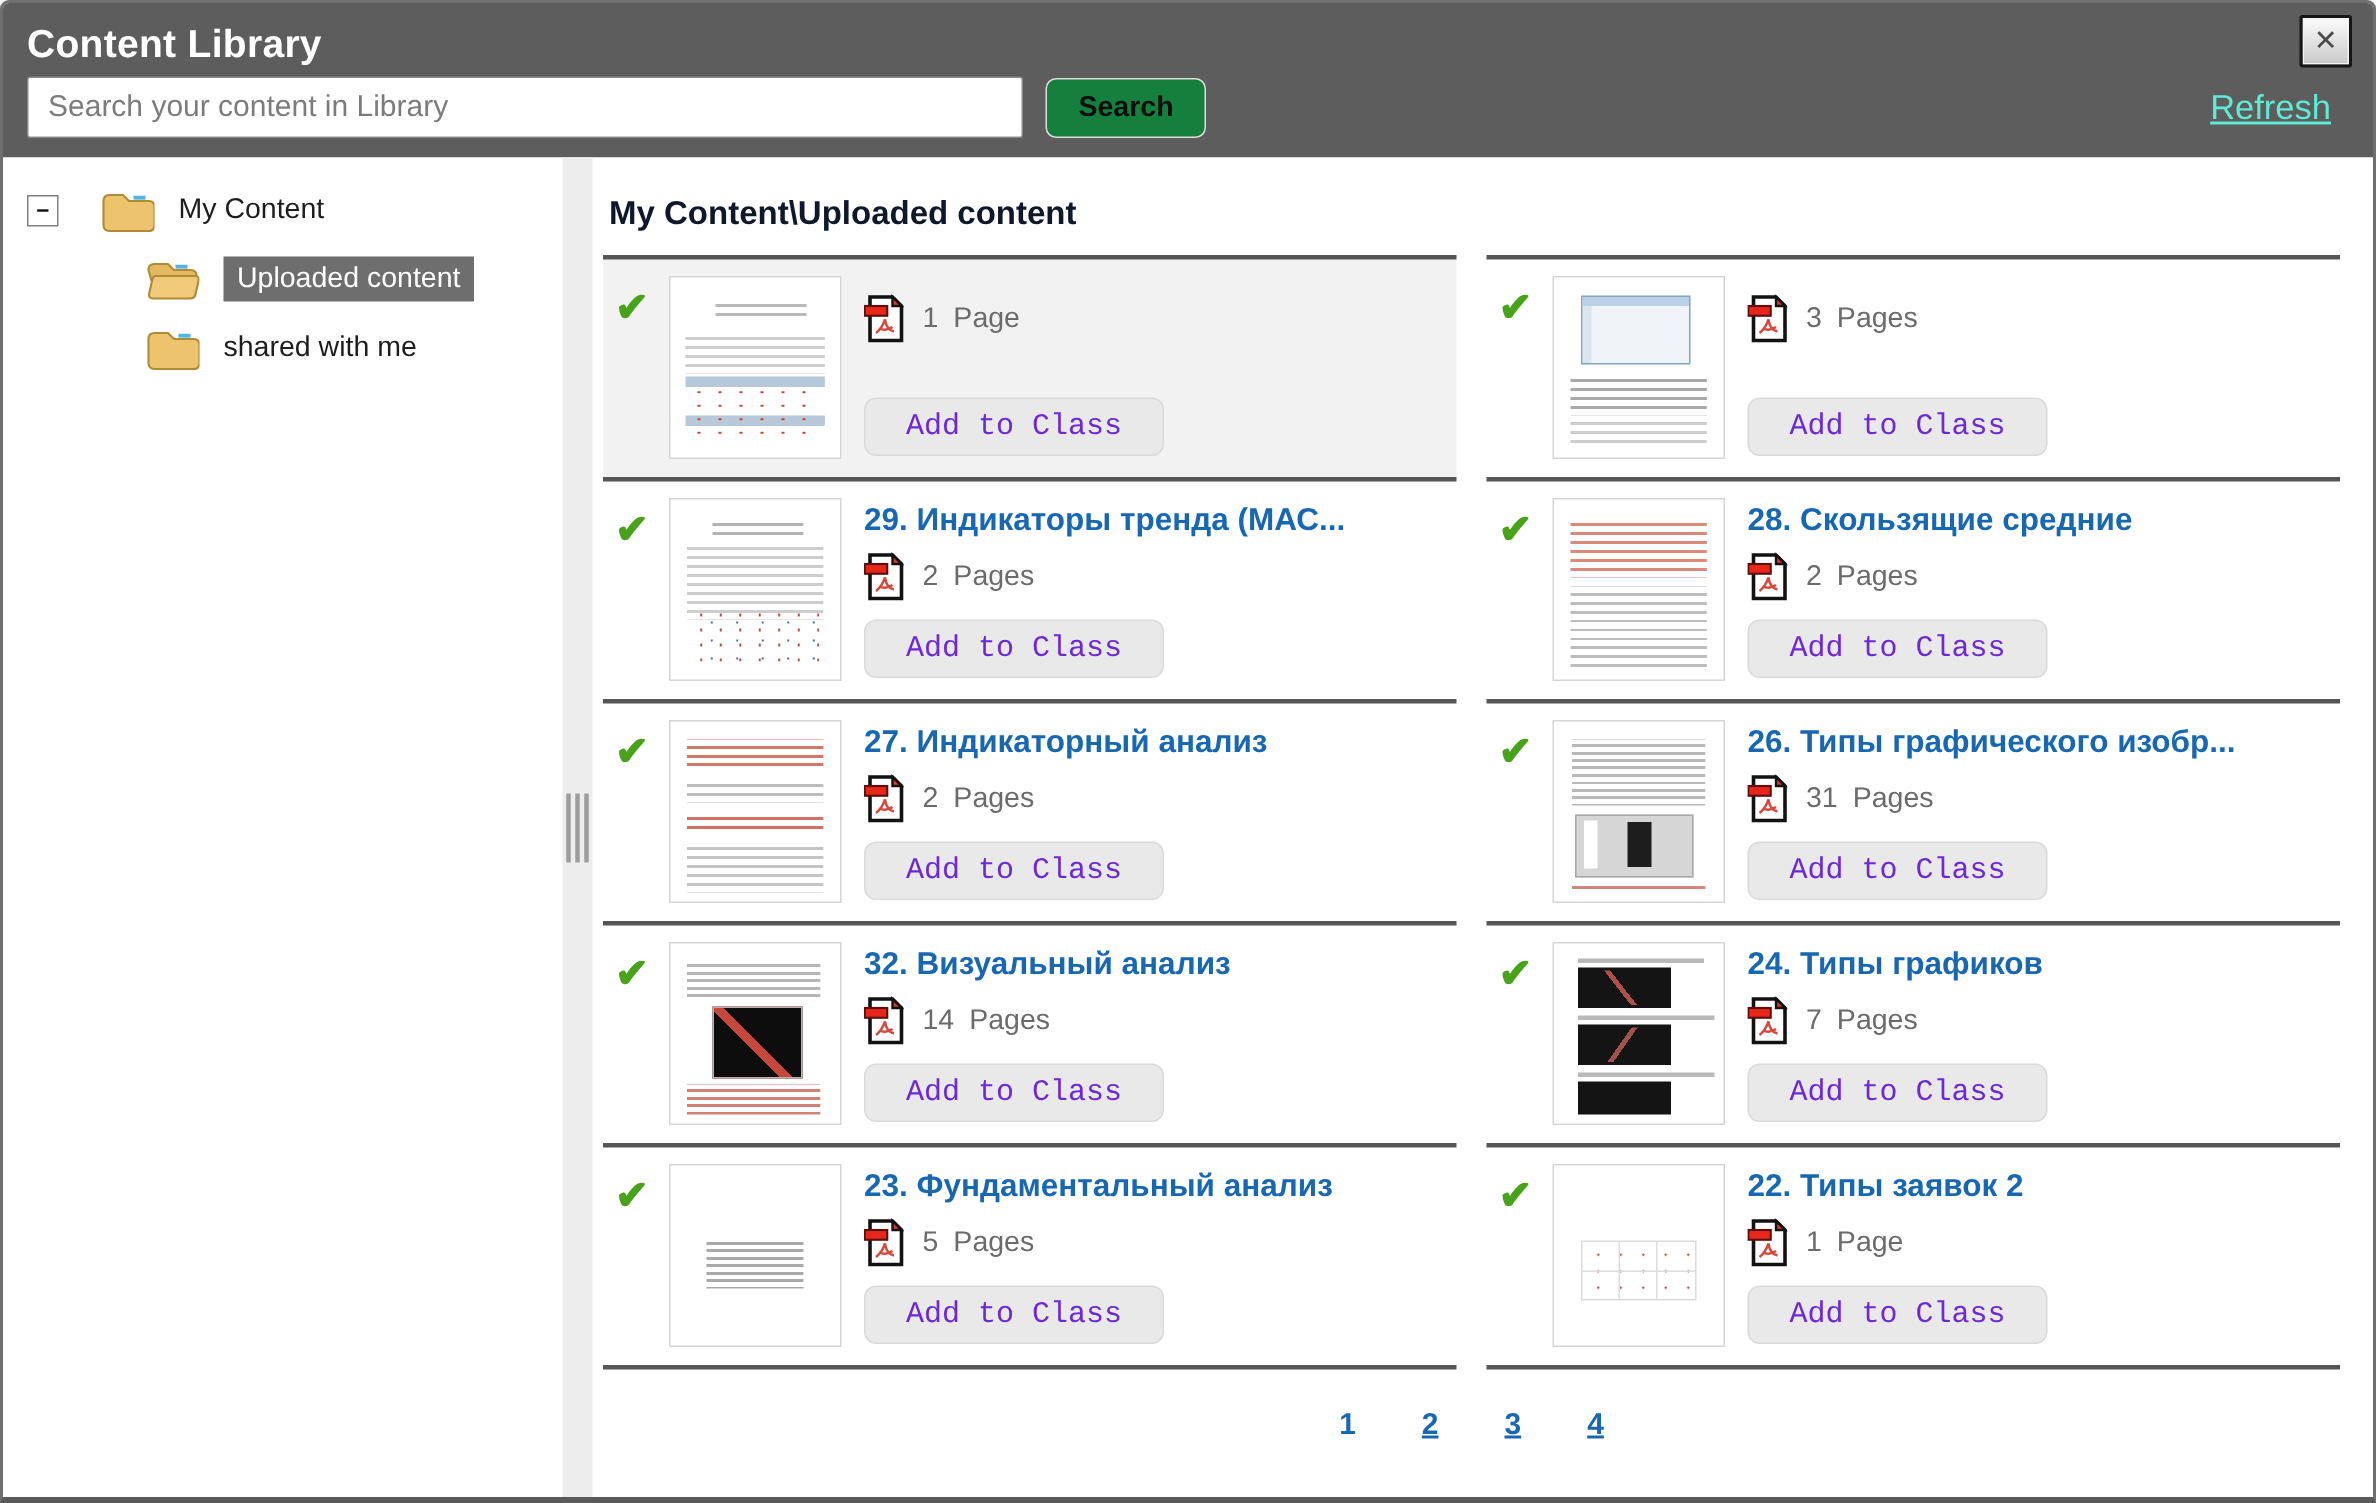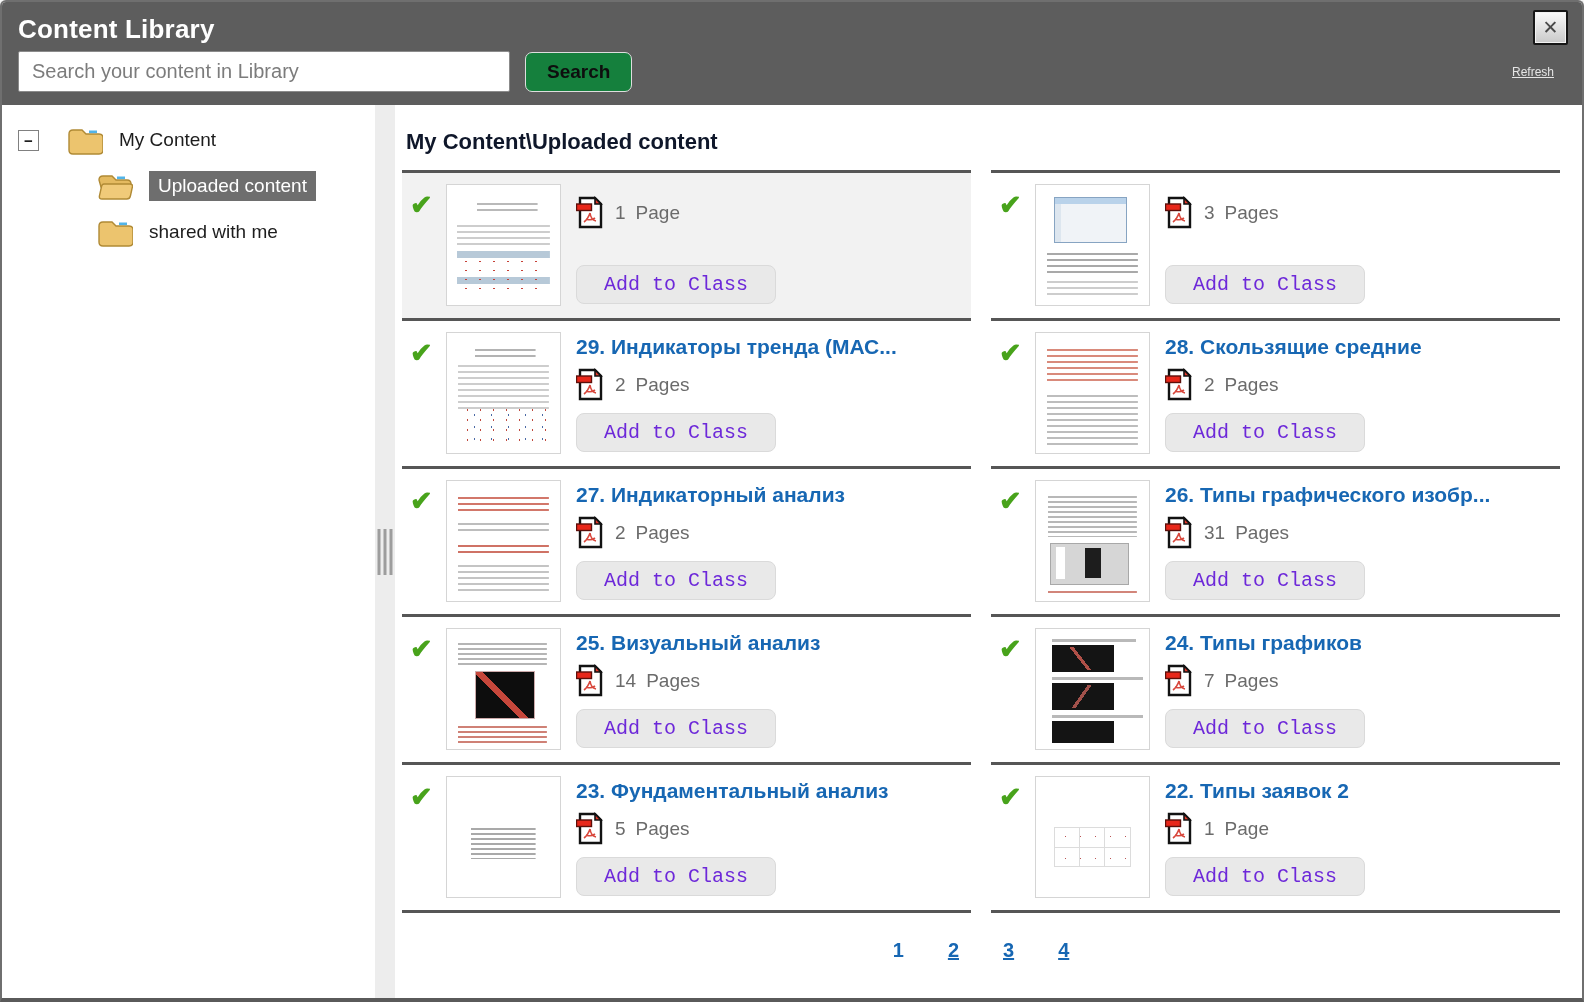--- a/index.html
+++ b/index.html
@@ -22,32 +22,32 @@
   .close-btn{
     width:35px; height:35px; flex:none; cursor:pointer;
     background:linear-gradient(#fbfbfb,#c9c9c9);
     border:2px solid #161616; border-radius:2px;
     box-shadow:inset 0 0 0 1px #f2f2f2;
     display:flex; align-items:center; justify-content:center;
     color:#4a4a4a; font-size:19px; line-height:1;
   }
   .search-row{ display:flex; align-items:center; }
   .search-input{
-    width:492px; height:41px; border:1px solid #8b8b8b; border-radius:2px;
+    width:664px; height:41px; border:1px solid #8b8b8b; border-radius:2px;
     font-size:20px; padding:0 13px; color:#333; outline:none;
     font-family:"Liberation Sans", sans-serif;
   }
   .search-input::placeholder{ color:#7c7c7c; opacity:1; }
   .search-btn{
     margin-left:15px; height:40px; padding:0 21px; cursor:pointer;
     background:#15803d; border:1px solid #dedede; border-radius:7px;
     font-size:19px; font-weight:bold; color:#0e0e0e;
     font-family:"Liberation Sans", sans-serif;
   }
-  .refresh{ margin-left:auto; color:#e5e5e5; font-size:12px; text-decoration:underline; cursor:pointer; padding-right:14px; }
+  .refresh{ margin-left:auto; color:#5eead4; font-size:23px; text-decoration:underline; cursor:pointer; padding-right:14px; }
 
   
   .body{ flex:1; display:flex; min-height:0; background:#fff; }
   .sidebar{ width:373px; flex:none; padding-top:12px; }
   .splitter{ width:20px; flex:none; background:#ededed; position:relative; cursor:col-resize; }
   .grip{ position:absolute; top:50%; left:50%; transform:translate(-50%,-50%); display:flex; gap:3px; }
   .grip i{ display:block; width:3px; height:46px; background:#9d9d9d; }
 
   
   .tree-row{ display:flex; align-items:center; height:46px; font-size:19px; color:#1d1d1d; cursor:pointer; }
@@ -378,21 +378,21 @@
             <button class="add-btn">Add to Class</button>
           </div>
         </div>
 
         <div class="cell">
           <span class="check">✔</span>
           <div class="thumb tv25">
               <div class="page"></div>
             </div>
           <div class="info">
-            <div class="item-title">25. Визуальный анализ</div>
+            <div class="item-title">32. Визуальный анализ</div>
             <div class="meta">
               <svg class="pdf-icon" viewBox="0 0 27 33">
                 <path d="M4 2 h15 l6 6 v23 H4 z" fill="#fff" stroke="#121212" stroke-width="2.4"></path>
                 <path d="M19 2 l6 6 h-6 z" fill="#e0392b" stroke="#121212" stroke-width="1.6"></path>
                 <rect x="0.5" y="8" width="15" height="6.5" fill="#e8271a" stroke="#5d0f0a" stroke-width="1.4"></rect>
                 <path d="M8 26 q4-3 6-9 q1 7 6 8 M10 23 q5 2 9-1" fill="none" stroke="#d8473c" stroke-width="1.6"></path>
               </svg>
               <span class="count-wrap">
                 <span>14</span>
                   <span>Pages</span>

